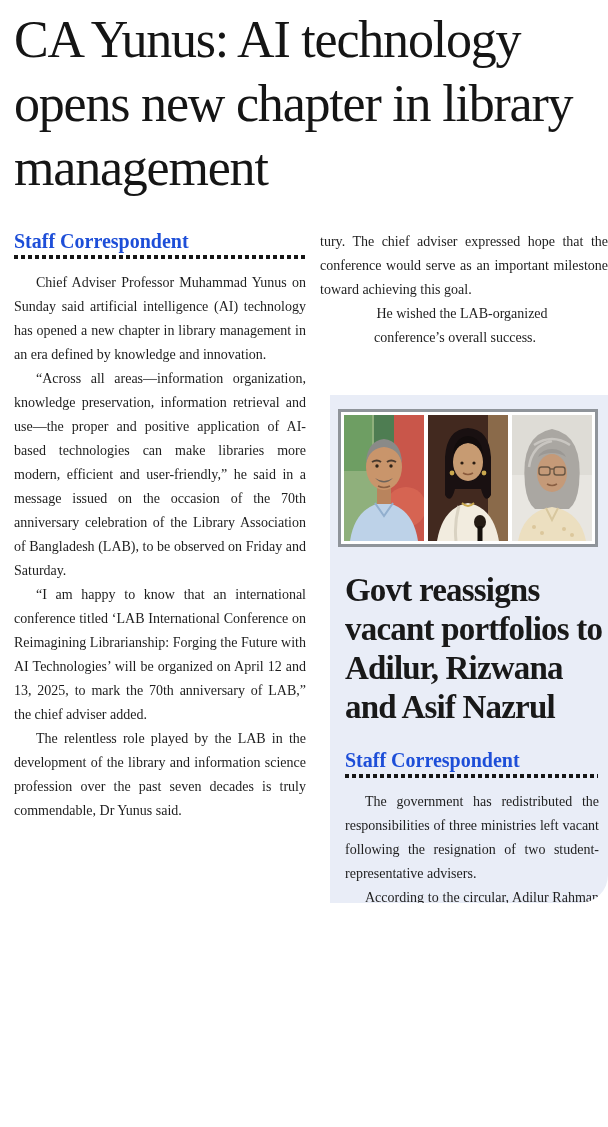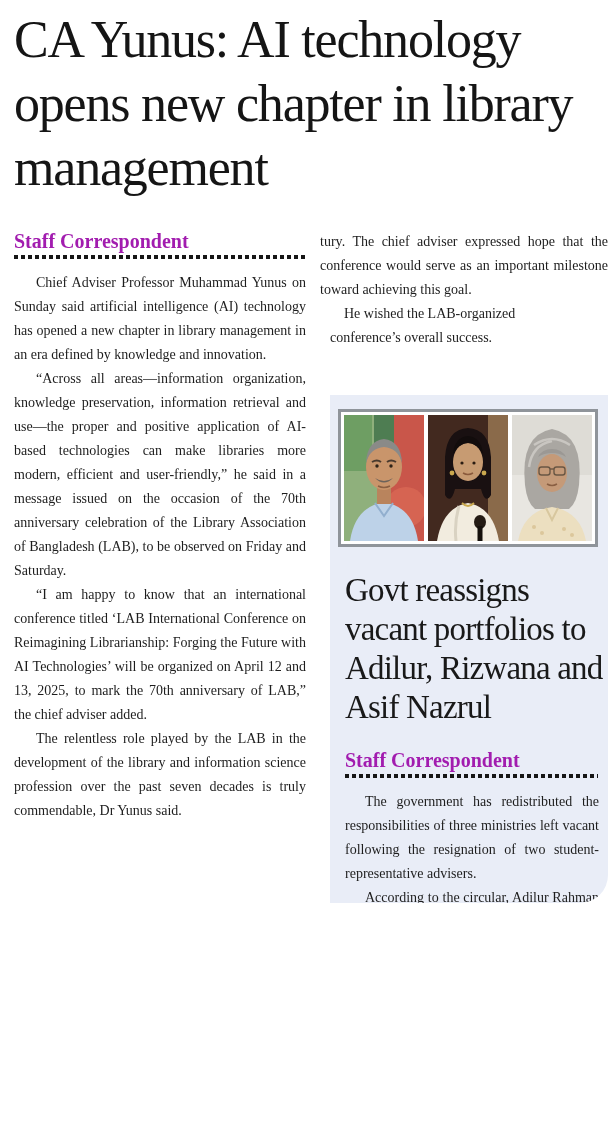--- a/index.html
+++ b/index.html
@@ -8,44 +8,44 @@
     font-family:"Liberation Serif","DejaVu Serif",serif;color:#1d1d1d;border-radius:28px;
   }
   
   .h1{
     position:absolute;left:14px;top:8px;width:590px;margin:0;
     font-size:52px;line-height:64px;font-weight:500;letter-spacing:-1.2px;color:#151515;
   }
   
   .col-left{position:absolute;left:14px;top:230px;width:292px;}
   .col-right{position:absolute;left:320px;top:230px;width:288px;}
-  .byline{font-weight:bold;font-size:20px;line-height:22px;color:#a21caf;}
+  .byline{font-weight:bold;font-size:20px;line-height:22px;color:#1d4ed8;}
   .dotrule{
     height:4px;margin-top:3px;margin-bottom:12px;
     background-image:repeating-linear-gradient(90deg,#161616 0 4px,transparent 4px 7px);
   }
   .body-text p{
     margin:0;font-size:14px;line-height:24px;text-align:justify;text-indent:22px;
   }
   .col-right .cont-para{text-indent:0;}
-  .col-right .wish-para{text-align:left;text-indent:14px;padding-left:10px;width:250px;}
+  .col-right .wish-para{text-align:center;text-indent:14px;padding-left:10px;width:250px;}
   
   .panel{
     position:absolute;left:330px;top:395px;width:278px;height:718px;
     background:#e9edf7;overflow:hidden;
   }
   .photo-frame{
     margin:14px 0 0 8px;width:248px;border:3px solid #8f949a;background:#fff;
     padding:3px;display:flex;gap:4px;box-sizing:content-box;
   }
   .photo{width:80px;height:126px;overflow:hidden;flex:0 0 auto;}
   .photo svg{display:block;}
   .h2{
     margin:24px 8px 0 15px;width:258px;
-    font-size:33px;line-height:39px;font-weight:400;letter-spacing:-0.8px;color:#191919;
+    font-size:33px;line-height:39px;font-weight:700;letter-spacing:-0.8px;color:#191919;
   }
   .panel .byline{margin:22px 0 0 15px;}
   .panel .dotrule{margin:3px 10px 12px 15px;}
   .panel .body-text{margin:0 9px 0 15px;}
   .panel .body-text p{text-indent:20px;}
 </style>
 </head>
 <body>
 
 <div class="page">

